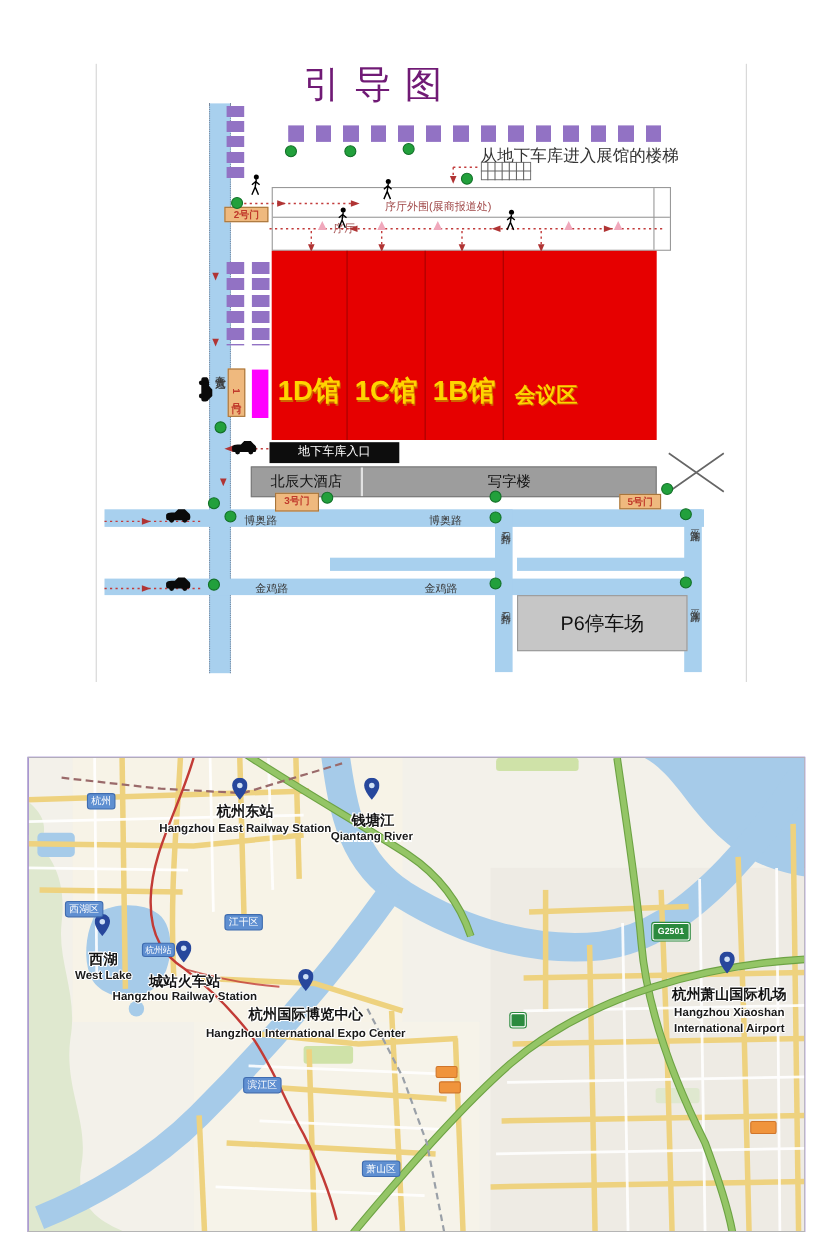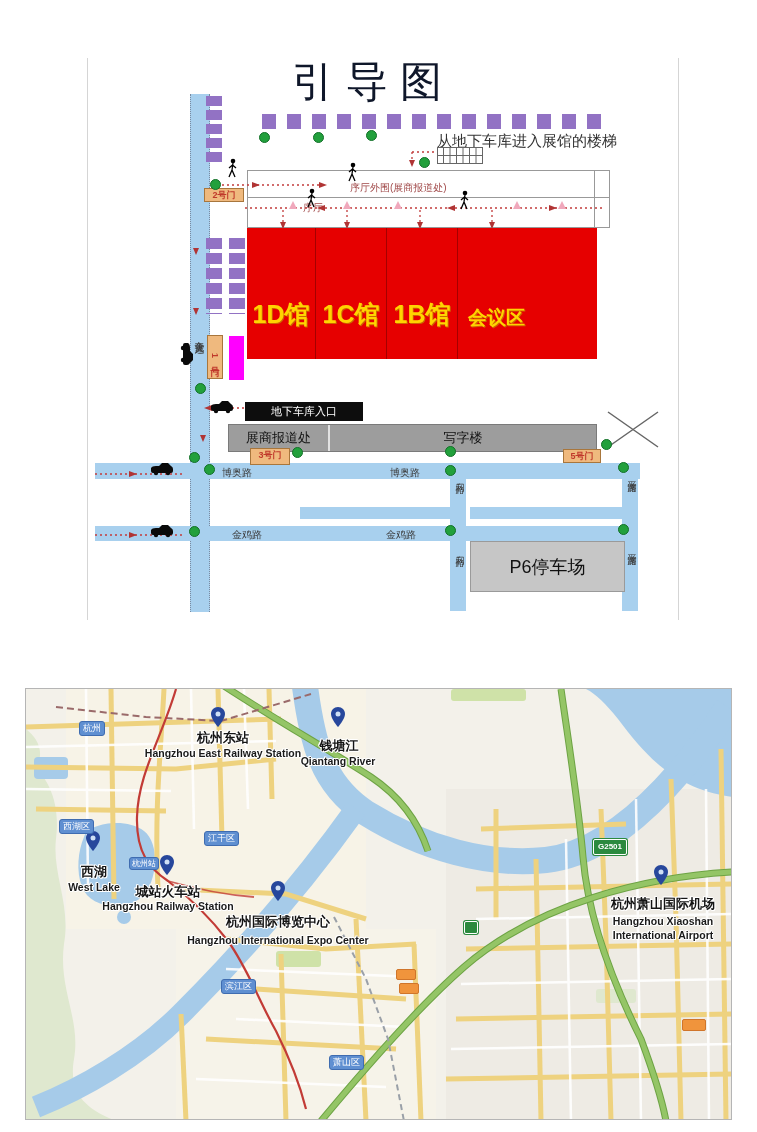--- a/index.html
+++ b/index.html
@@ -1,38 +1,38 @@
 <!DOCTYPE html>
 <html><head>
 <meta charset="utf-8">
 <style>
   html,body{margin:0;padding:0;background:#fff;}
   body{width:757px;height:1132px;position:relative;overflow:hidden;
        font-family:"Liberation Sans",sans-serif;}
   
   #diagram{position:absolute;left:0;top:0;width:757px;height:660px;}
   .edge{position:absolute;top:58px;width:1px;height:562px;background:#d5d5d5;}
-  #title{position:absolute;left:292px;top:54px;font-family:"Liberation Serif",serif;
-         font-size:42px;color:#0f172a;letter-spacing:12px;white-space:nowrap;}
+  #title{position:absolute;left:276px;top:54px;font-family:"Liberation Serif",serif;
+         font-size:34px;color:#701a75;letter-spacing:12px;white-space:nowrap;}
   .road{position:absolute;background:#a8d0ee;}
   .vroad{border-left:1px dotted #7a8aa0;border-right:1px dotted #7a8aa0;}
   .roadlbl{position:absolute;font-size:10px;color:#3a3a3a;white-space:nowrap;z-index:25;}
   .vtext{writing-mode:vertical-rl;letter-spacing:1px;}
   .pblock{position:absolute;z-index:5;}
   .dot{position:absolute;width:11px;height:11px;border-radius:50%;
        background:#22a03c;border:1px solid #127028;box-sizing:border-box;z-index:40;}
   .gate{position:absolute;background:#efb97e;border:1px solid #a8763c;color:#c0392b;
         font-size:9px;font-weight:bold;text-align:center;box-sizing:border-box;
         line-height:12px;z-index:26;}
   #lobby{position:absolute;left:247px;top:170px;width:363px;height:58px;
          background:#fff;border:1px solid #999;box-sizing:border-box;z-index:8;}
   #lobby .hdiv{position:absolute;left:0;top:26px;width:100%;height:1px;background:#999;}
   #lobby .vdiv{position:absolute;left:346px;top:0;width:1px;height:100%;background:#999;}
   .lobbytext{position:absolute;font-size:10px;color:#a04848;white-space:nowrap;}
-  #halls{position:absolute;left:247px;top:228px;width:350px;height:131px;
+  #halls{position:absolute;left:247px;top:228px;width:350px;height:172px;
          background:#e60000;display:flex;z-index:8;}
   .hall{position:relative;height:100%;}
   .hall+.hall{border-left:1px solid #a50000;}
   .hall span{position:absolute;bottom:28px;left:0;width:100%;text-align:center;
         font-weight:bold;font-size:25px;color:#ffd400;
         text-shadow:1px 1px 0 rgba(200,120,0,.85);white-space:nowrap;}
   .hall.small span{font-size:19px;}
   #garage{position:absolute;left:245px;top:402px;width:118px;height:19px;background:#0d0d0d;
           color:#fff;font-size:11px;text-align:center;line-height:19px;z-index:9;}
   #graybar{position:absolute;left:228px;top:424px;width:369px;height:28px;background:#9d9d9d;
@@ -126,21 +126,21 @@
 
   <div id="stairslbl">从地下车库进入展馆的楼梯</div>
   <svg id="stairgrid" width="46" height="17">
     <rect x="0.5" y="0.5" width="45" height="16" fill="#fff" stroke="#666"></rect>
     <path d="M6.5,0 V17 M13,0 V17 M19.5,0 V17 M26,0 V17 M32.5,0 V17 M39,0 V17 M0,8.5 H46" stroke="#666" stroke-width="1" fill="none"></path>
   </svg>
 
   <div id="garage">地下车库入口</div>
   <div id="graybar">
     <div class="gdiv"></div>
-    <span style="left:0;width:99px">展商报道处</span>
+    <span style="left:0;width:99px">北辰大酒店</span>
     <span style="left:101px;right:0">写字楼</span>
   </div>
   <div id="p6">P6停车场</div>
 
   <svg id="overlay" width="600" height="530" viewBox="0 0 600 530">
     <g stroke="#c23b3b" stroke-width="1.3" stroke-dasharray="2 3" fill="none">
       <path d="M135,95 H238"></path>
       <path d="M158,118 H516"></path>
       <path d="M196,120 V132"></path>
         <path d="M260,120 V132"></path>

